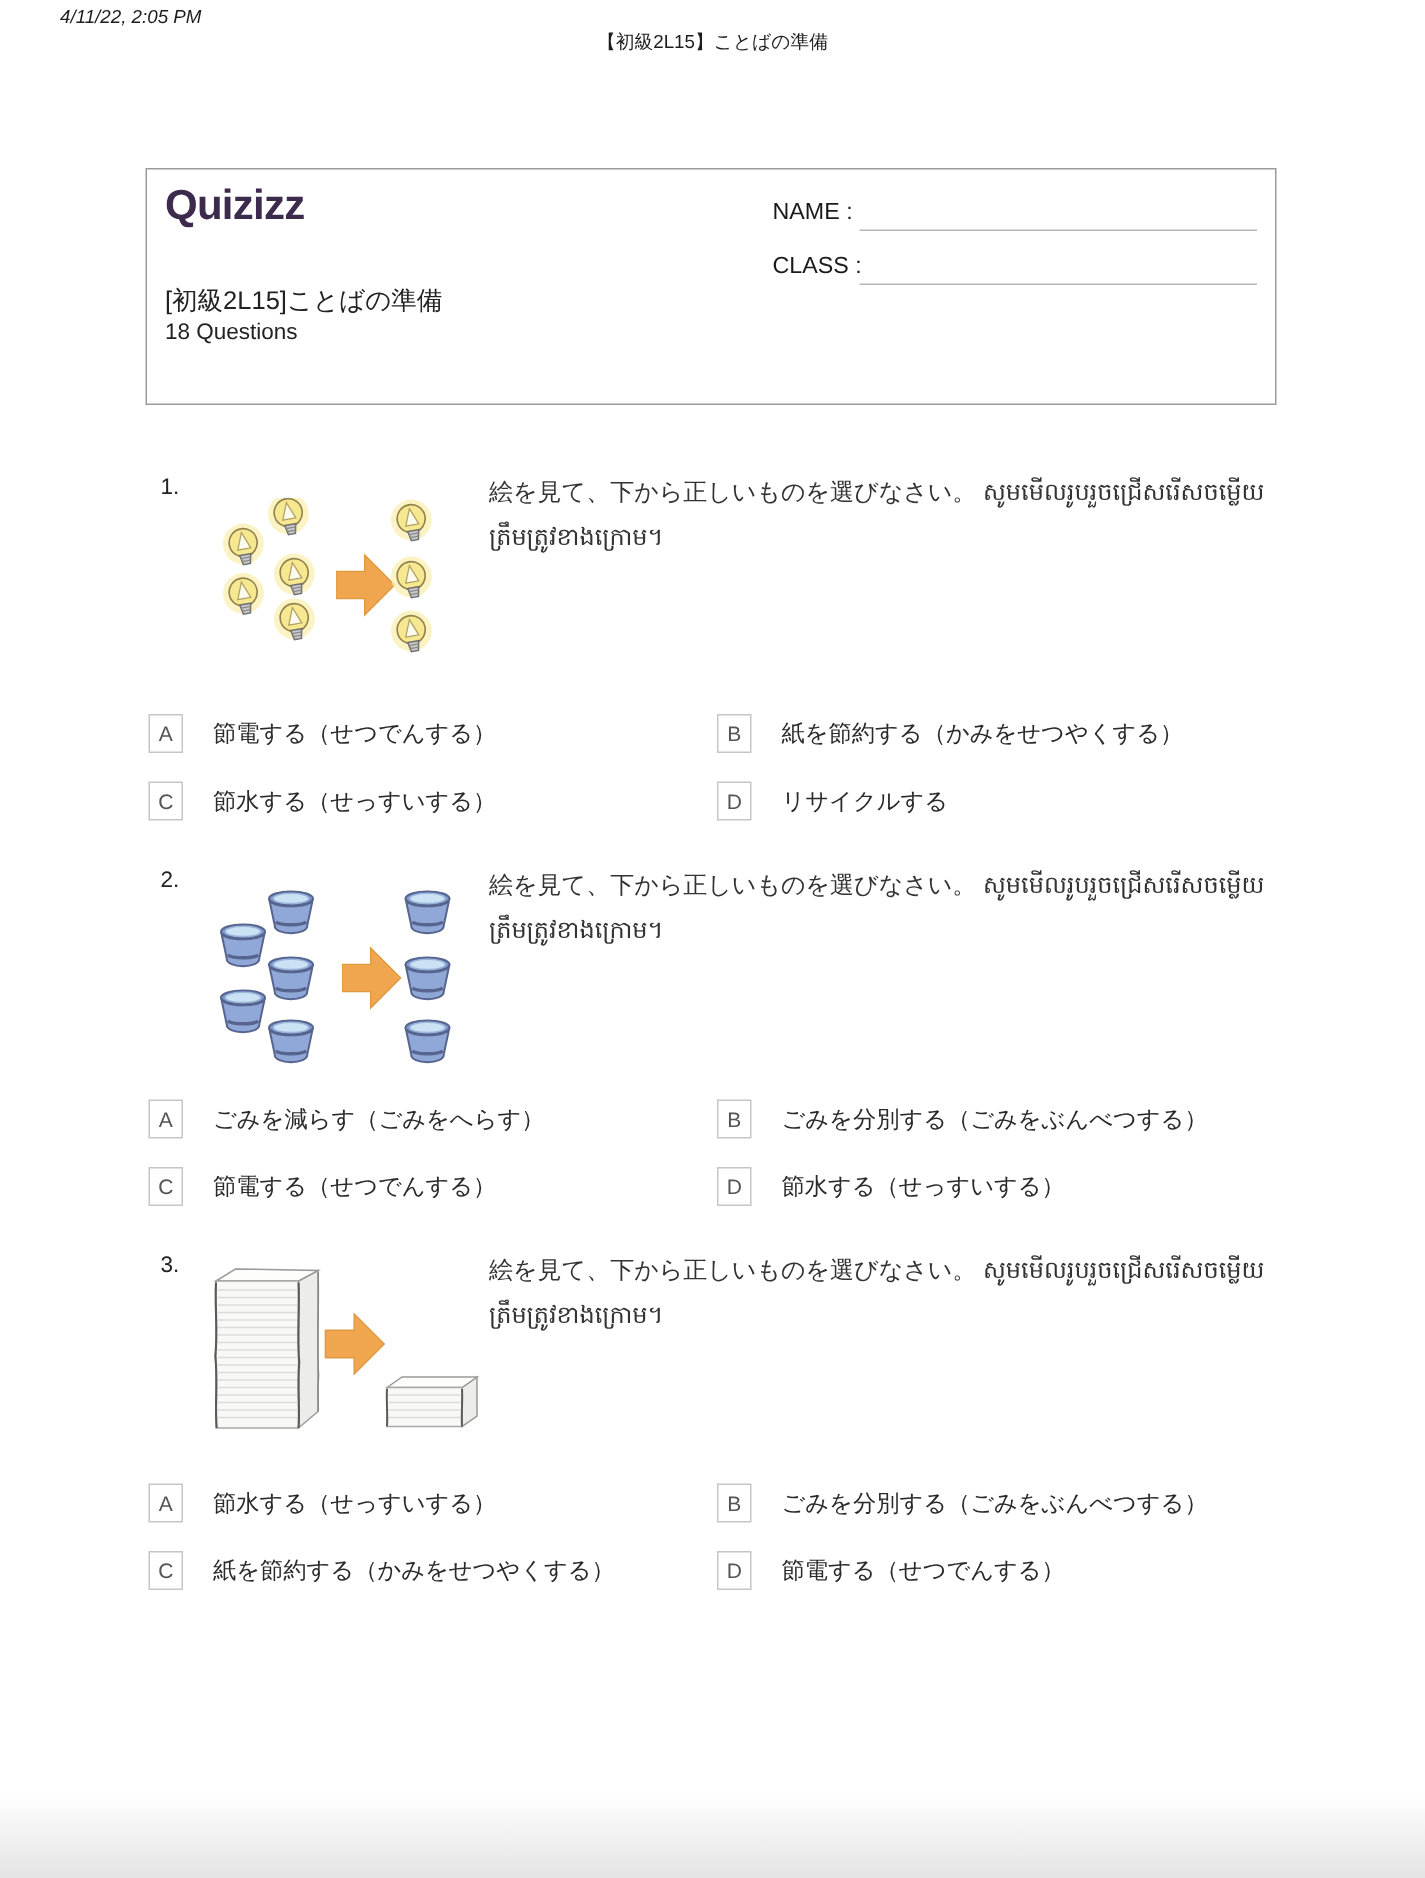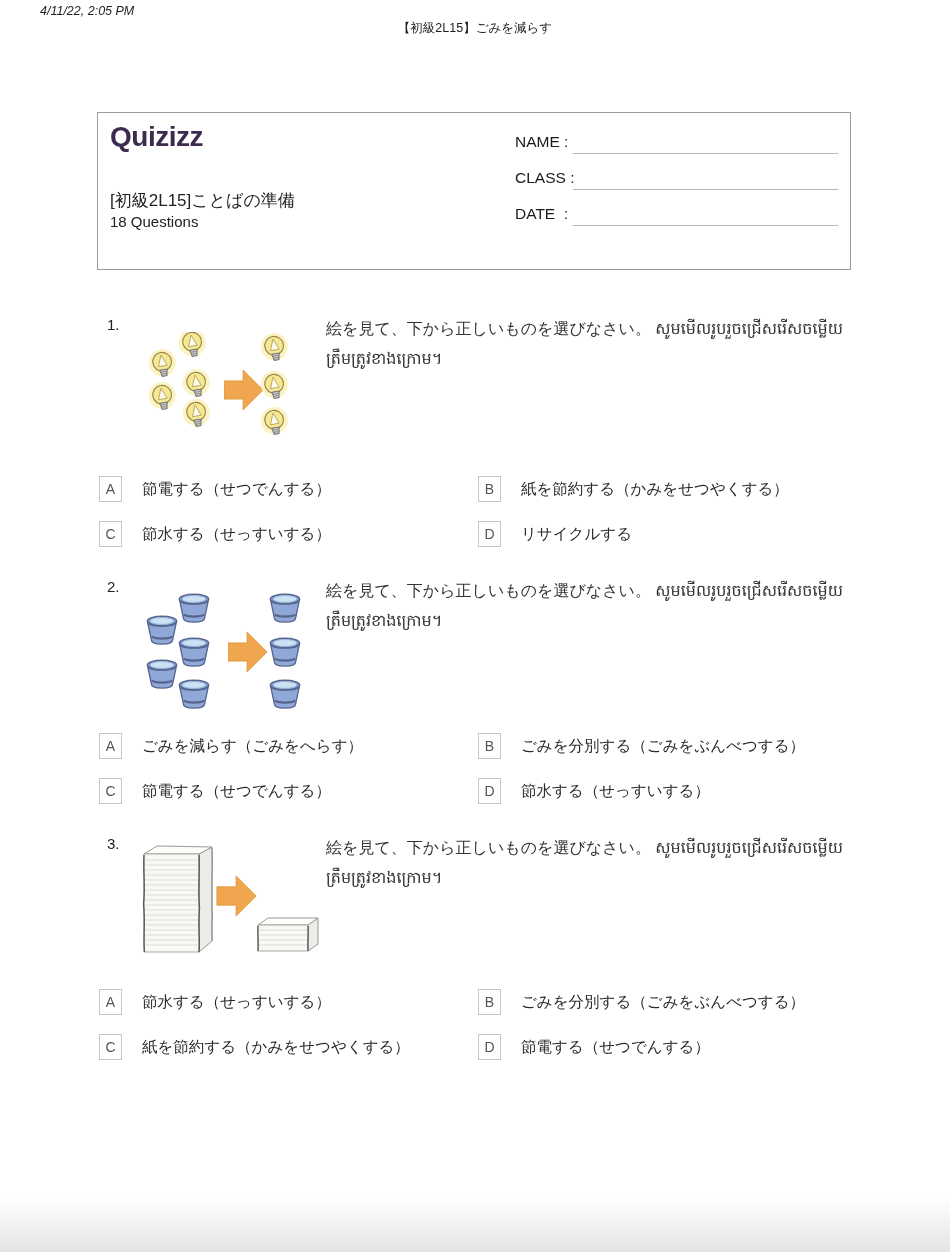--- a/index.html
+++ b/index.html
@@ -71,37 +71,33 @@
         <ellipse cx="20" cy="9.5" rx="12.5" ry="3.6" fill="#CBE2F5" stroke="#9db6d8" stroke-width="1"></ellipse>
         <path d="M9.3 26 C12 28.8 28 28.8 30.7 26" fill="none" stroke="#56648e" stroke-width="2.4"></path>
       </symbol>
       <symbol id="arrow" viewBox="0 0 44 46">
         <polygon points="0,13 21,13 21,1 43,23 21,45 21,33 0,33" fill="#F0A64E" stroke="#DE9A3F" stroke-width="1"></polygon>
       </symbol>
     </defs>
   </svg>
 
   <div class="hdr-left">4/11/22, 2:05 PM</div>
-  <div class="hdr-center">【初級2L15】ごみを減らす</div>
+  <div class="hdr-center">【初級2L15】ことばの準備</div>
 
   <div class="info-box">
     <div class="logo">Quizizz</div>
     <div class="quiz-title">[初級2L15]ことばの準備</div>
     <div class="quiz-count">18 Questions</div>
     <div class="fields">
       <div class="field-row">
         <span class="field-label">NAME :</span>
         <span class="field-line"></span>
       </div>
       <div class="field-row">
         <span class="field-label">CLASS :</span>
-        <span class="field-line"></span>
-      </div>
-      <div class="field-row">
-        <span class="field-label">DATE  :</span>
         <span class="field-line"></span>
       </div>
     </div>
   </div>
 
   <div class="questions">
 
     <div class="question">
       <div class="q-main h1">
         <div class="q-num">1.</div>

